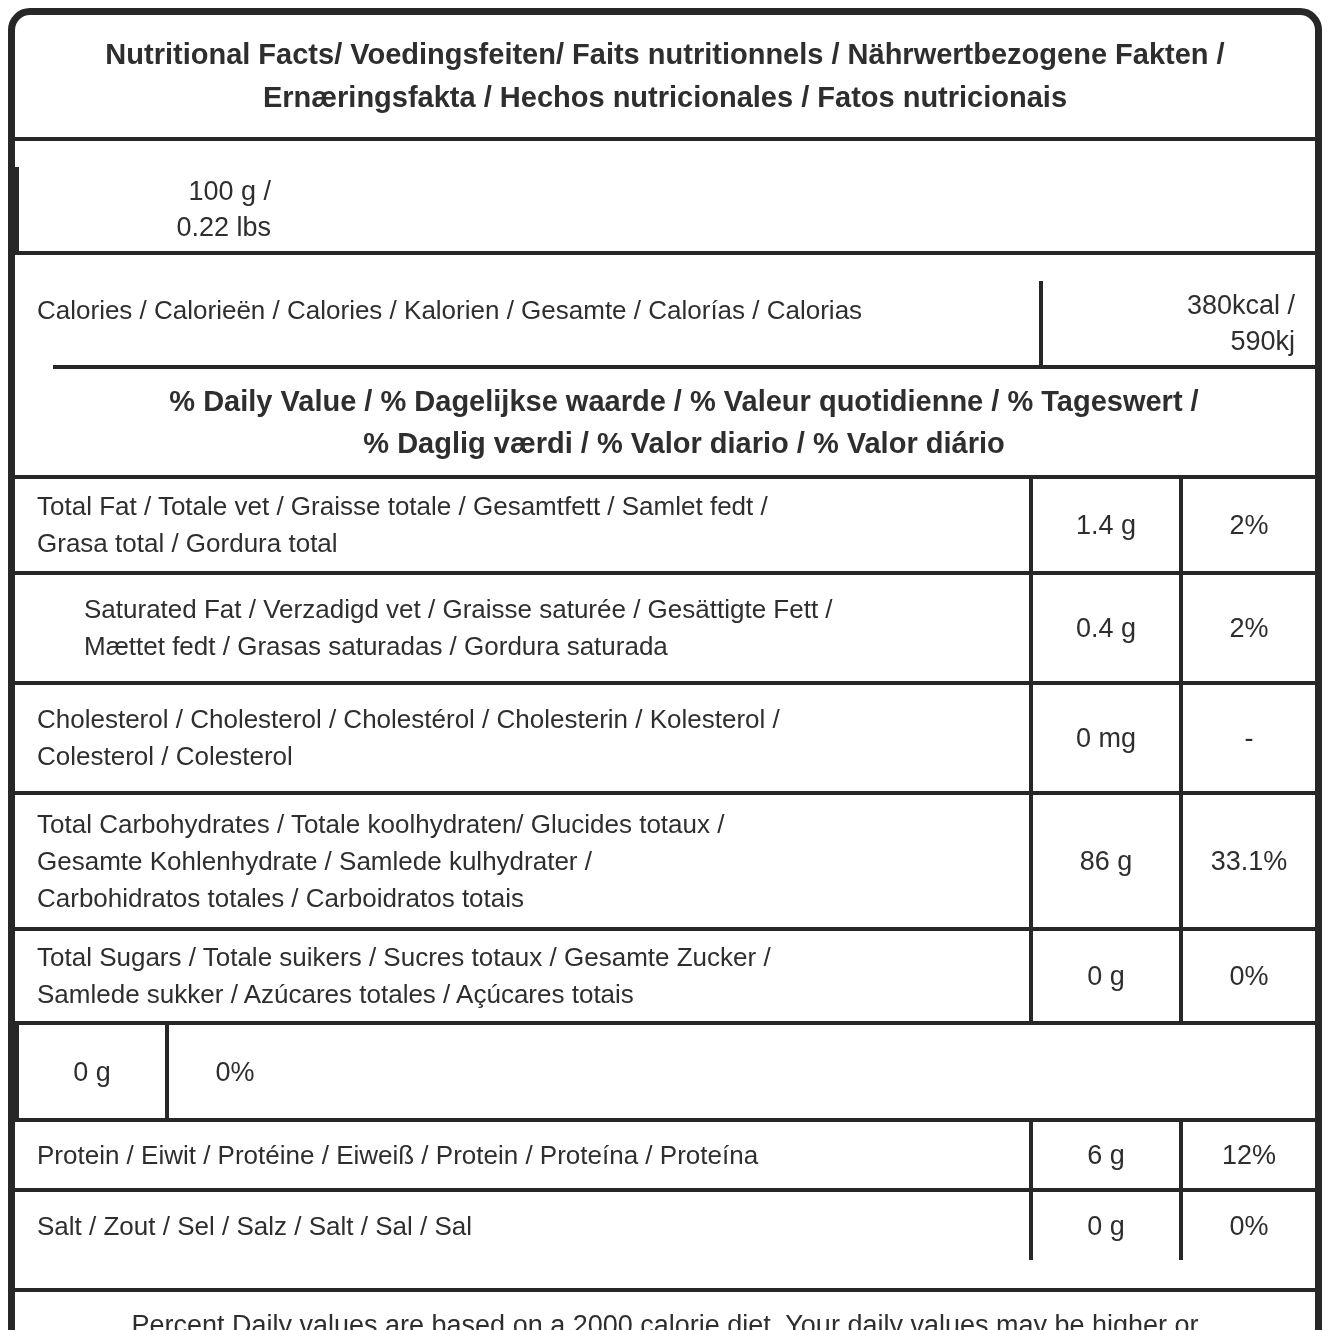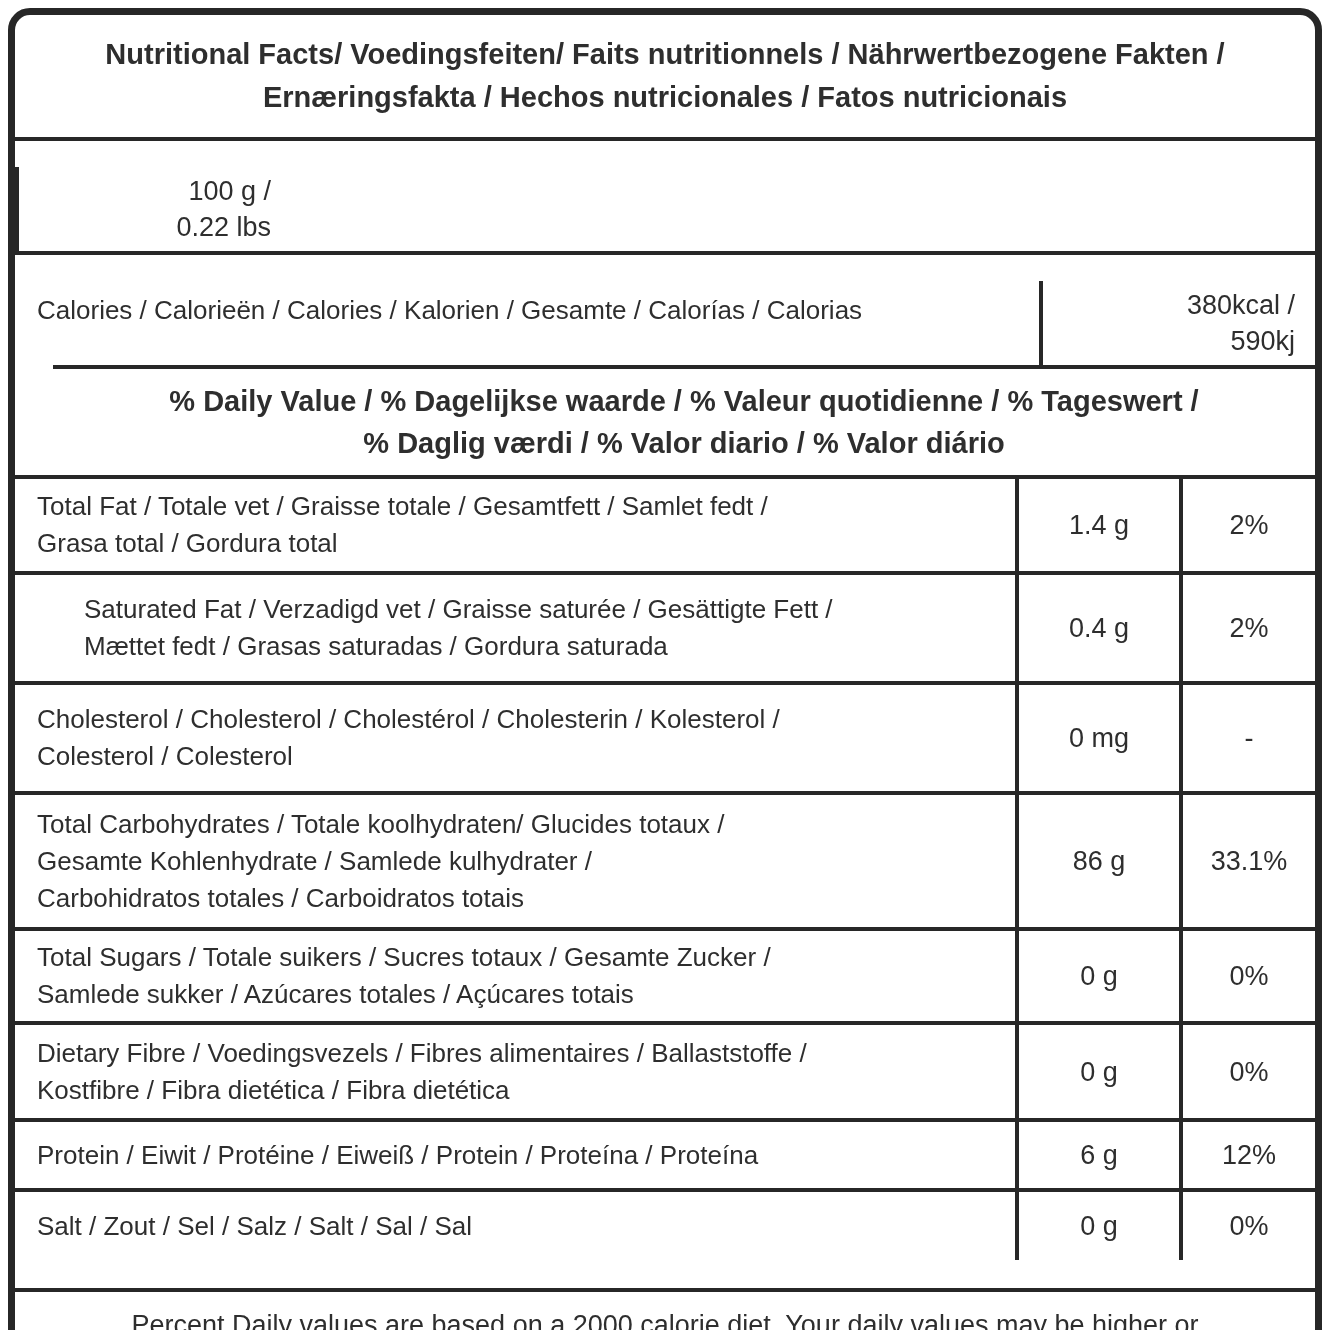--- a/index.html
+++ b/index.html
@@ -84,21 +84,21 @@
     line-height: 36px;
   }
   .cell-value {
     width: 276px;
     justify-content: flex-end;
     text-align: right;
     padding: 6px 20px 6px 4px;
     margin-top: 26px;
   }
   .cell-amount {
-    width: 164px;
+    width: 150px;
     justify-content: center;
     text-align: center;
     padding: 6px 4px;
   }
   .cell-dv {
     width: 136px;
     justify-content: center;
     text-align: center;
     padding: 6px 4px;
   }
@@ -166,22 +166,20 @@
   </div>
 
   <div class="row h-sugars">
     <div class="cell-label">Total Sugars / Totale suikers / Sucres totaux / Gesamte Zucker /
 Samlede sukker / Azúcares totales / Açúcares totais</div>
     <div class="cell-amount">0 g</div>
     <div class="cell-dv">0%</div>
   </div>
 
   <div class="row h-fibre">
-    <div class="cell-label">Dietary Fibre / Voedingsvezels / Fibres alimentaires / Ballaststoffe /
-Kostfibre / Fibra dietética / Fibra dietética</div>
     <div class="cell-amount">0 g</div>
     <div class="cell-dv">0%</div>
   </div>
 
   <div class="row h-protein">
     <div class="cell-label">Protein / Eiwit / Protéine / Eiweiß / Protein / Proteína / Proteína</div>
     <div class="cell-amount">6 g</div>
     <div class="cell-dv">12%</div>
   </div>
 

